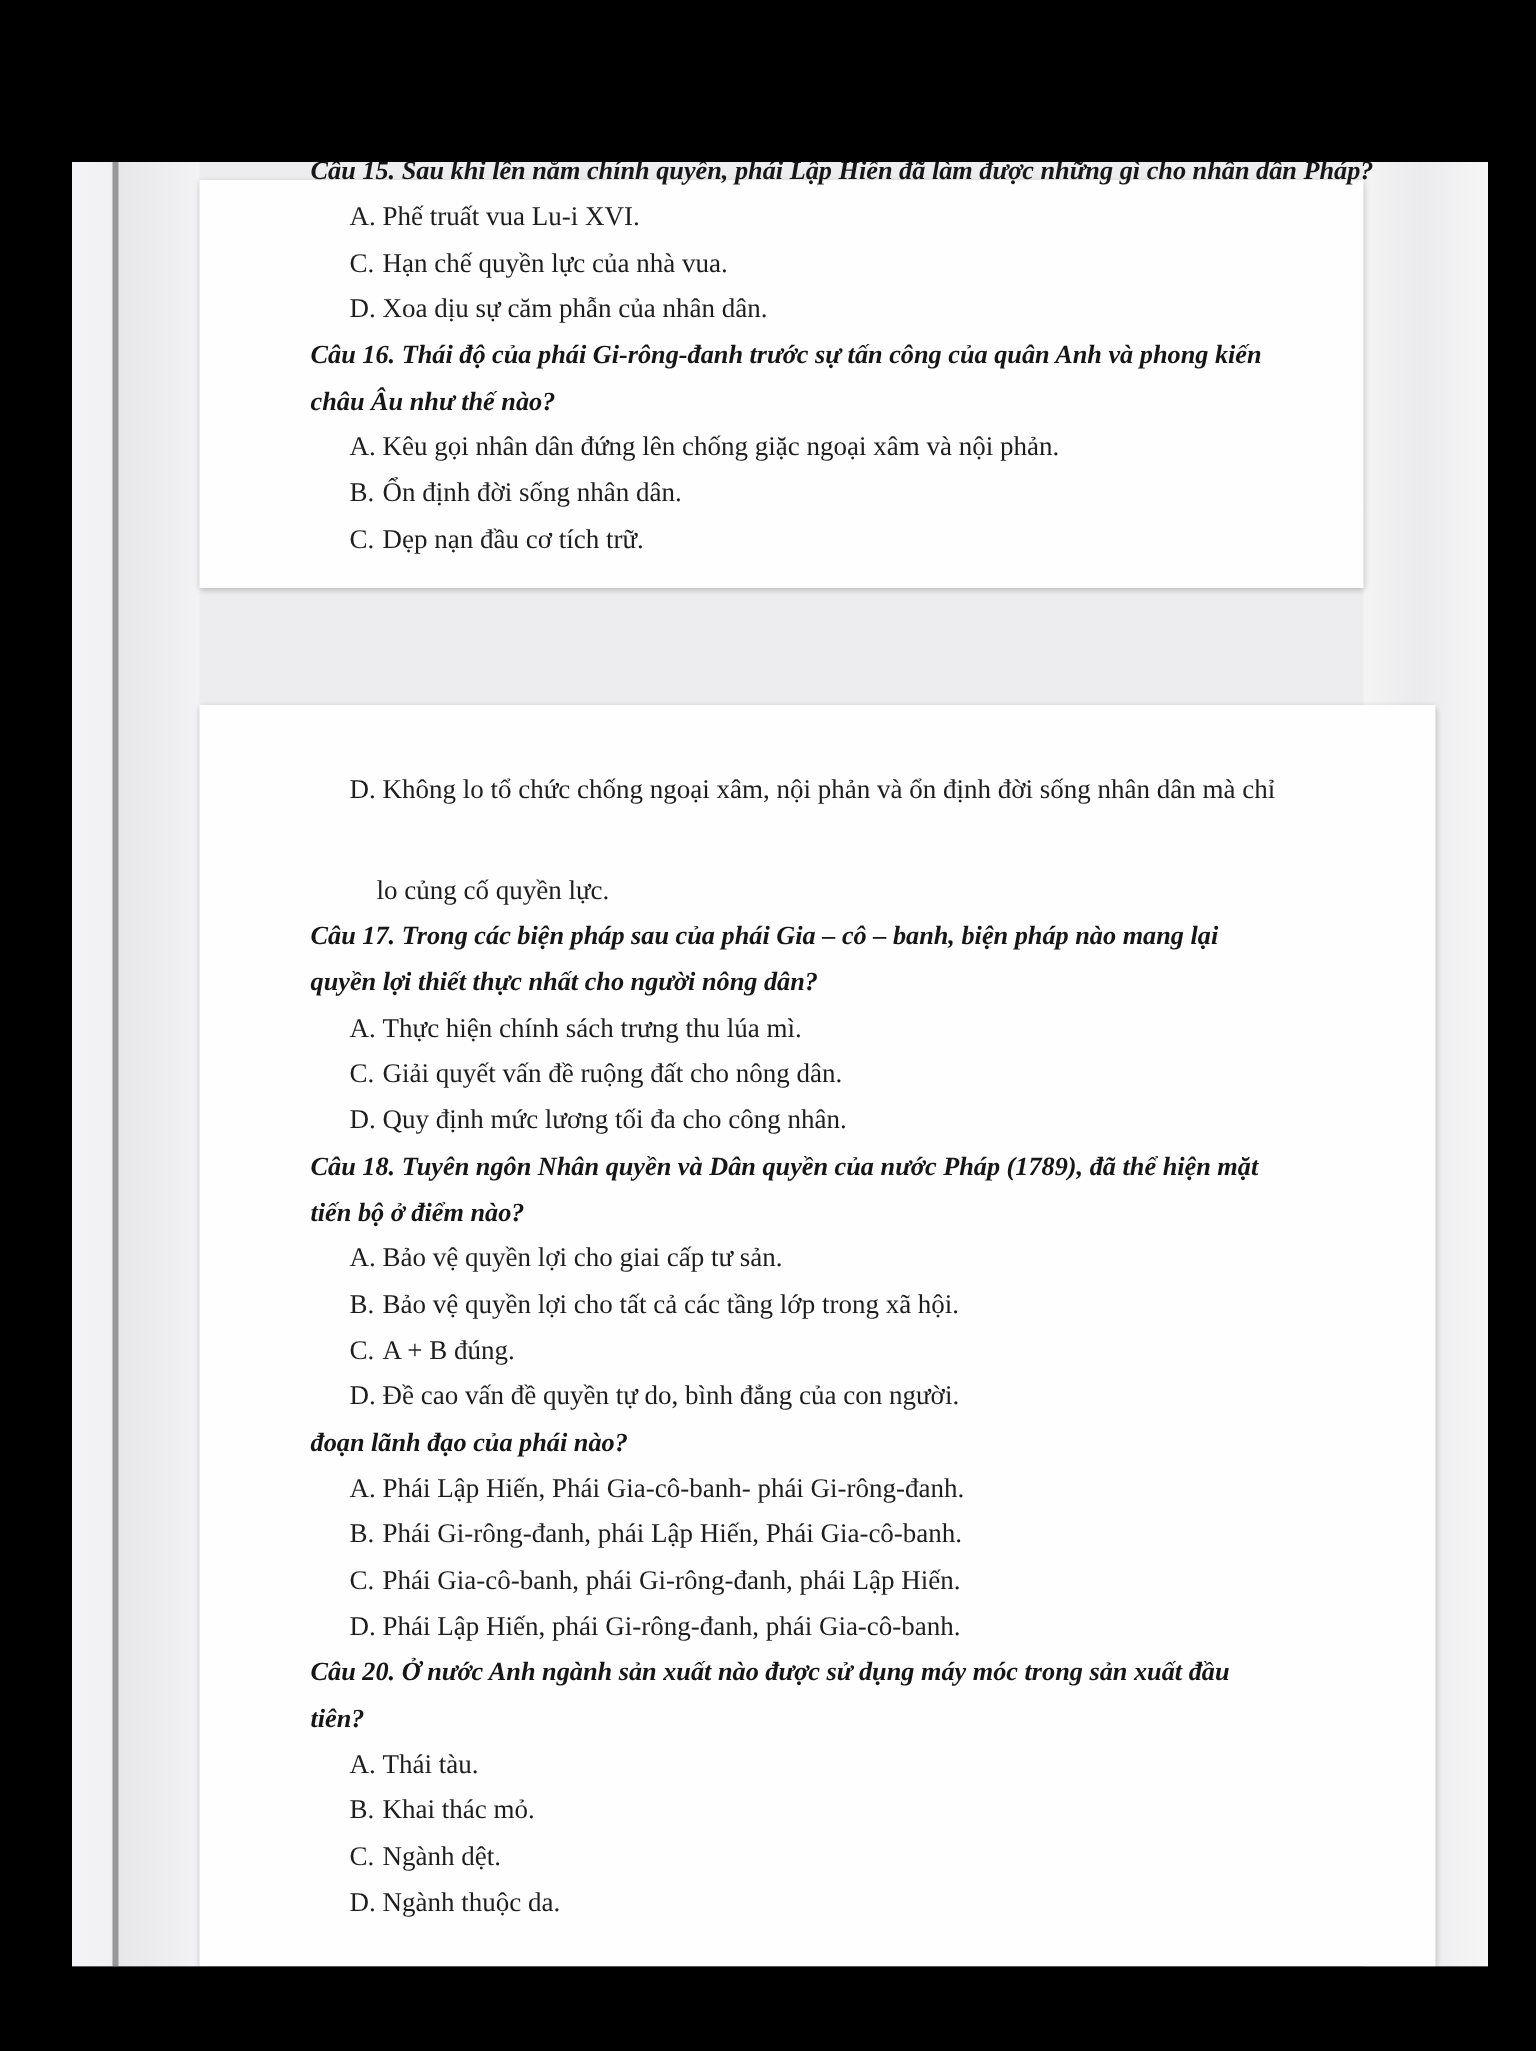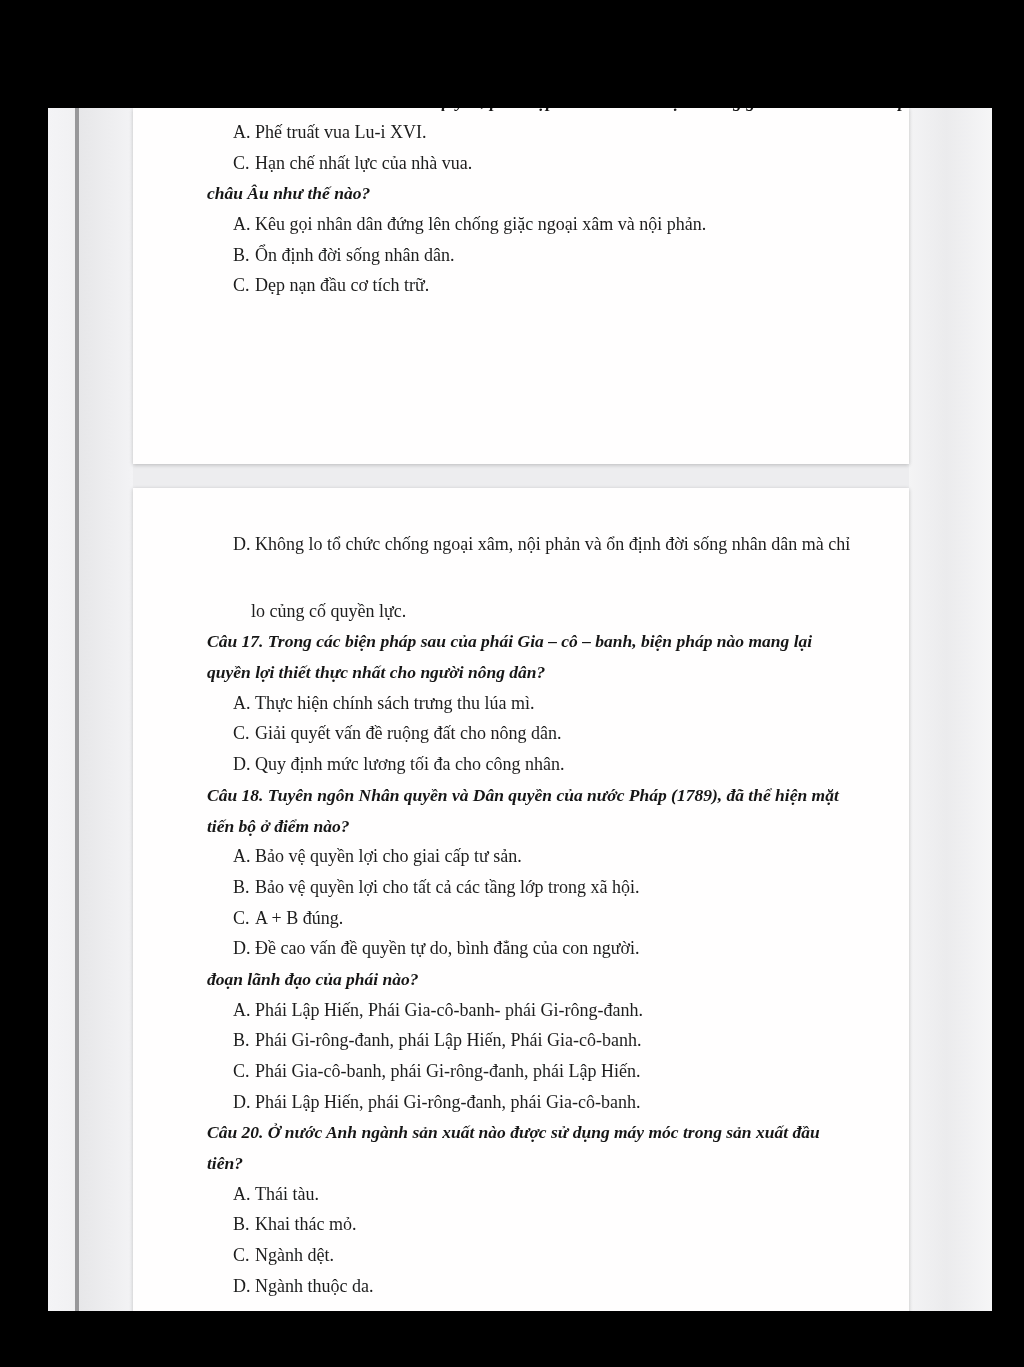--- a/index.html
+++ b/index.html
@@ -15,22 +15,22 @@
   .content{position:absolute;left:48px;top:108px;width:944px;height:1203px;
            background:#ededef;z-index:1;}
   .gutter-left{position:absolute;left:0;top:0;width:85px;height:100%;
                background:linear-gradient(to right,#f4f4f6 0%,#f1f1f3 30%,#e7e7e9 38%,#f3f3f5 100%);}
   .gutter-divider{position:absolute;left:27px;top:0;width:4px;height:100%;background:#98989a;}
   .gutter-right{position:absolute;left:861px;top:0;width:83px;height:100%;
                 background:linear-gradient(to right,#f4f4f5 0%,#ebebed 45%,#f6f6f7 100%);}
   
   .page{position:absolute;left:85px;width:776px;background:#fffefe;
         box-shadow:0 1px 4px rgba(0,0,0,.22);overflow:visible;}
-  .page-1{top:0;height:356px;}
-  .page-2{top:380px;height:841px;}
+  .page-1{top:12px;height:272px;}
+  .page-2{top:362px;height:841px;padding-left:48px;}
   .textflow{position:absolute;left:0;top:0;width:100%;}
   .page-2 .textflow{padding-top:41px;}
   
   .line{height:30.7px;line-height:30.7px;white-space:nowrap;font-size:18px;color:#1d1d1d;}
   .stem,.stem2,.stem-clipped{margin-left:74px;font-weight:bold;font-style:italic;font-size:17.5px;color:#161616;}
   .stem-clipped{margin-top:-21.7px;}
   .opt{margin-left:100px;}
   .optcont{margin-left:118px;margin-top:36px;}
   .olabel{display:inline-block;width:22px;}
 </style>
@@ -41,21 +41,23 @@
 
   <div class="content">
     <div class="gutter-left"></div>
     <div class="gutter-divider"></div>
     <div class="gutter-right"></div>
 
     <div class="page page-1">
       <div class="textflow">
           <div class="line stem-clipped">Câu 15. Sau khi lên nắm chính quyền, phái Lập Hiến đã làm được những gì cho nhân dân Pháp?</div>
           <div class="line opt"><span class="olabel">A.</span><span>Phế truất vua Lu-i XVI.</span></div>
-          <div class="line opt"><span class="olabel">C.</span><span>Hạn chế nhất lực của nhà vua.</span></div>
+          <div class="line opt"><span class="olabel">C.</span><span>Hạn chế quyền lực của nhà vua.</span></div>
+          <div class="line opt"><span class="olabel">D.</span><span>Xoa dịu sự căm phẫn của nhân dân.</span></div>
+          <div class="line stem">Câu 16. Thái độ của phái Gi-rông-đanh trước sự tấn công của quân Anh và phong kiến</div>
           <div class="line stem2">châu Âu như thế nào?</div>
           <div class="line opt"><span class="olabel">A.</span><span>Kêu gọi nhân dân đứng lên chống giặc ngoại xâm và nội phản.</span></div>
           <div class="line opt"><span class="olabel">B.</span><span>Ổn định đời sống nhân dân.</span></div>
           <div class="line opt"><span class="olabel">C.</span><span>Dẹp nạn đầu cơ tích trữ.</span></div>
         </div>
     </div>
 
     <div class="page page-2">
       <div class="textflow">
           <div class="line opt"><span class="olabel">D.</span><span>Không lo tổ chức chống ngoại xâm, nội phản và ổn định đời sống nhân dân mà chỉ</span></div>

